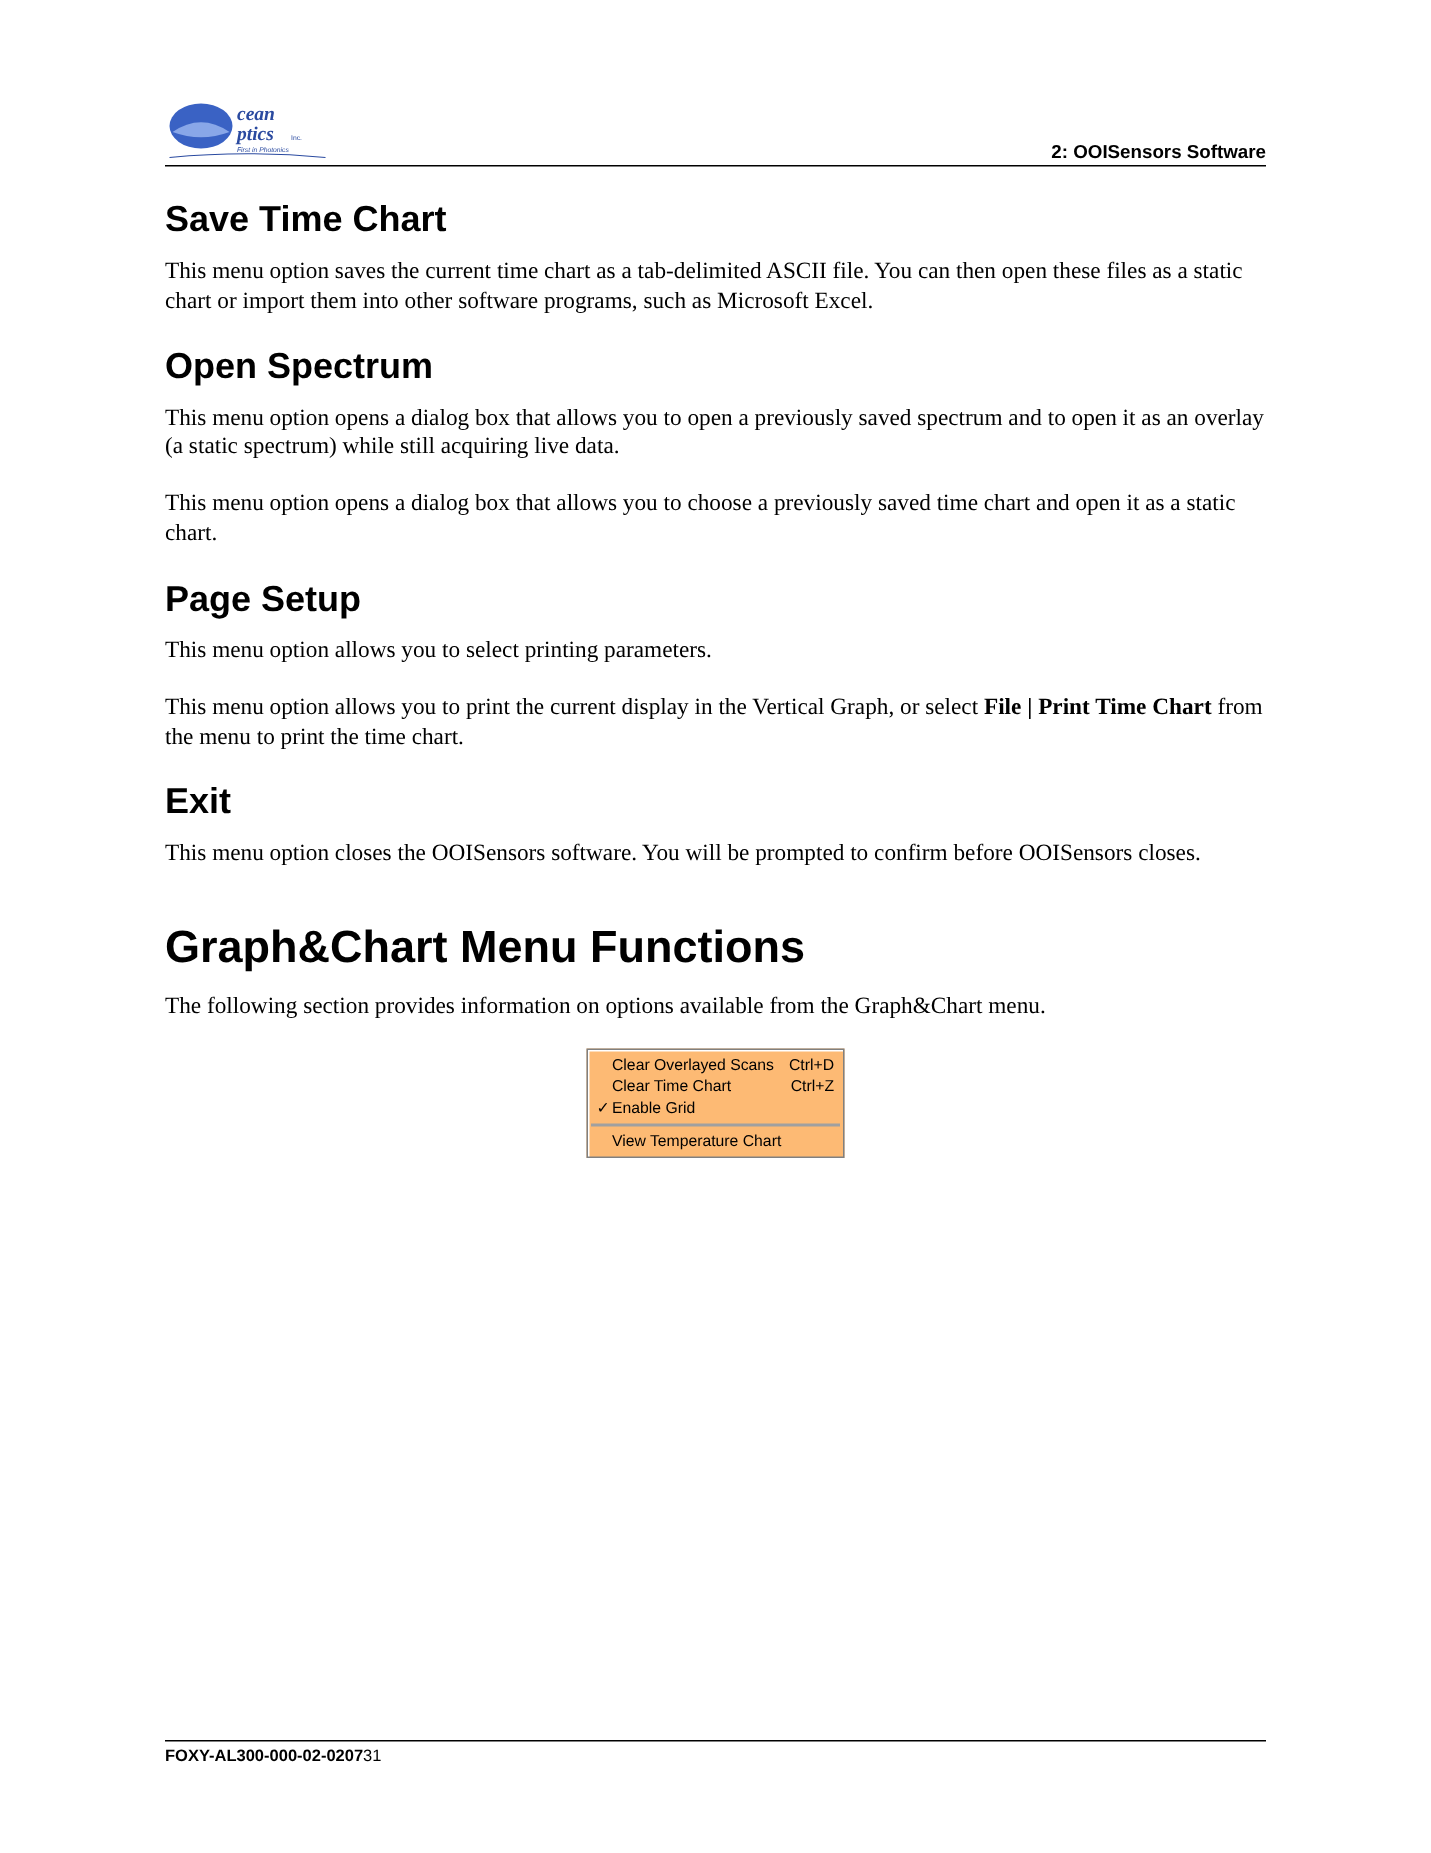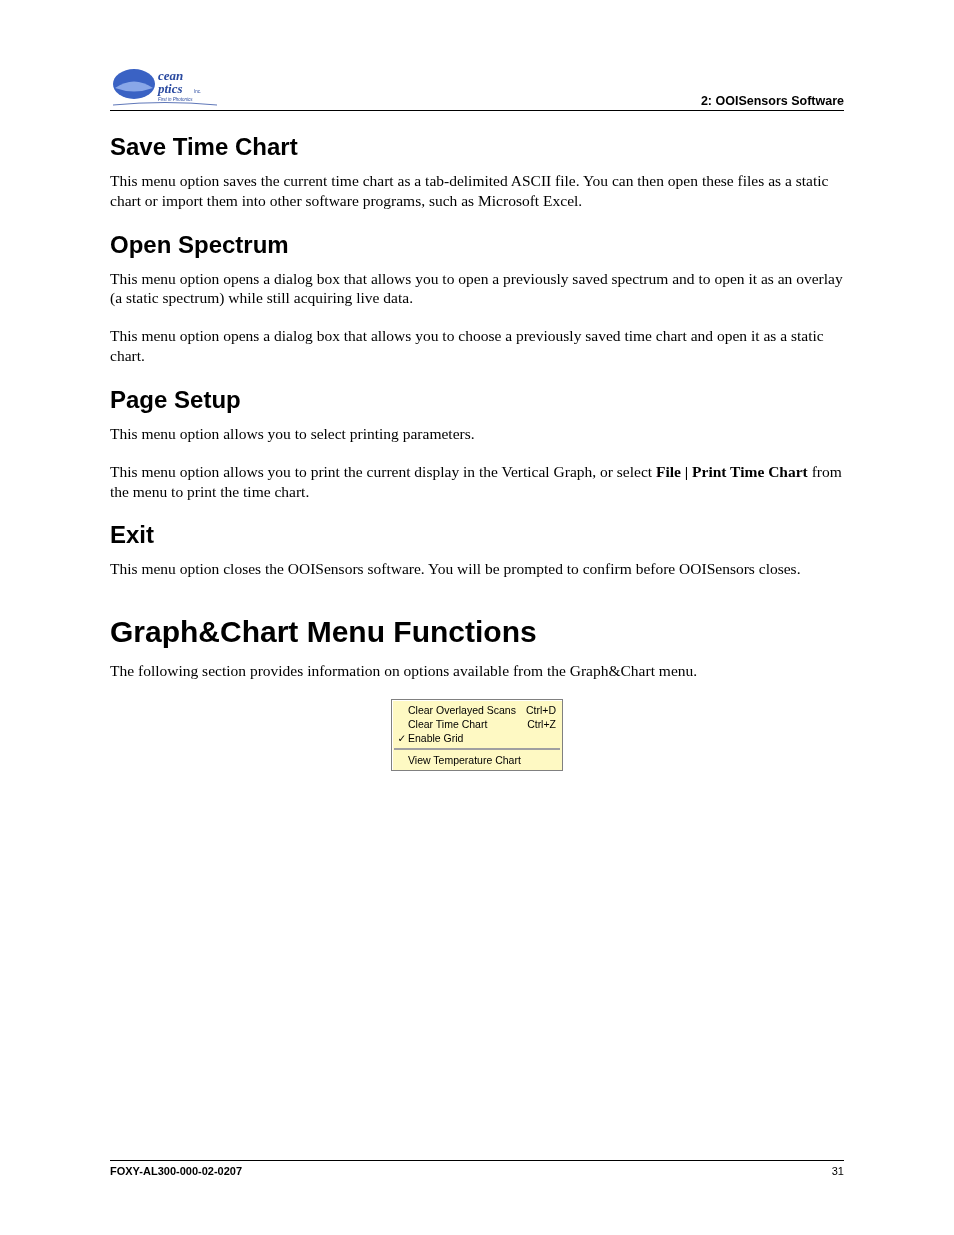--- a/index.html
+++ b/index.html
@@ -46,21 +46,21 @@
   }
   p.body {
     font-size: 15.5px;
     line-height: 1.28;
     margin: 0 0 18px 0;
   }
   p.body b { font-weight: bold; }
   .menu-shot {
     width: 170px;
     margin: 14px auto 0 auto;
-    background: #fef9c3;
+    background: #fdba74;
     border: 1px solid #808080;
     box-shadow: 1px 1px 0 #fff inset;
     font-family: Tahoma, Arial, sans-serif;
     font-size: 10.5px;
     color: #000;
   }
   .menu-group { padding: 3px 0; }
   .menu-sep { border-top: 1px solid #a0a0a0; margin: 0 2px; }
   .menu-item {
     display: flex;
@@ -69,21 +69,21 @@
   }
   .mi-check { width: 12px; flex: 0 0 12px; text-align: center; }
   .mi-label { flex: 1 1 auto; white-space: nowrap; }
   .mi-short { flex: 0 0 auto; padding-left: 10px; white-space: nowrap; }
   .footer {
     position: absolute;
     left: 110px; right: 110px; bottom: 58px;
     border-top: 1.5px solid #000;
     padding-top: 4px;
     display: flex;
-    justify-content: space-between;
+    justify-content: flex-start;
     font-family: Arial, Helvetica, sans-serif;
     font-size: 11px;
   }
   .footer .left { font-weight: bold; }
 </style>
 </head>
 <body>
 
 <div class="page">
 

